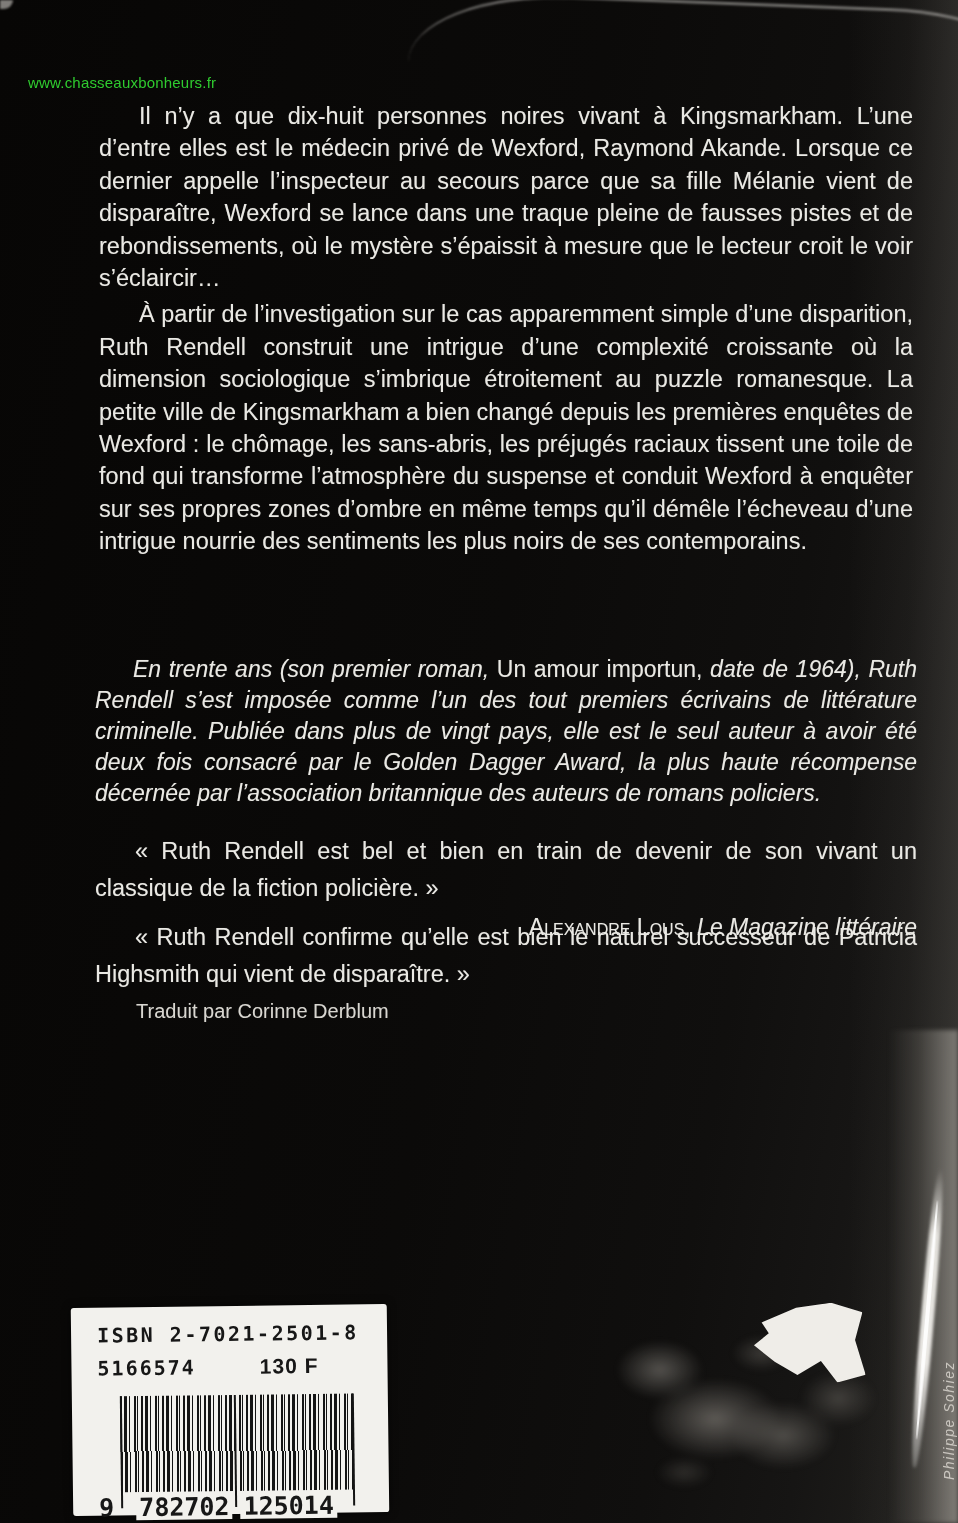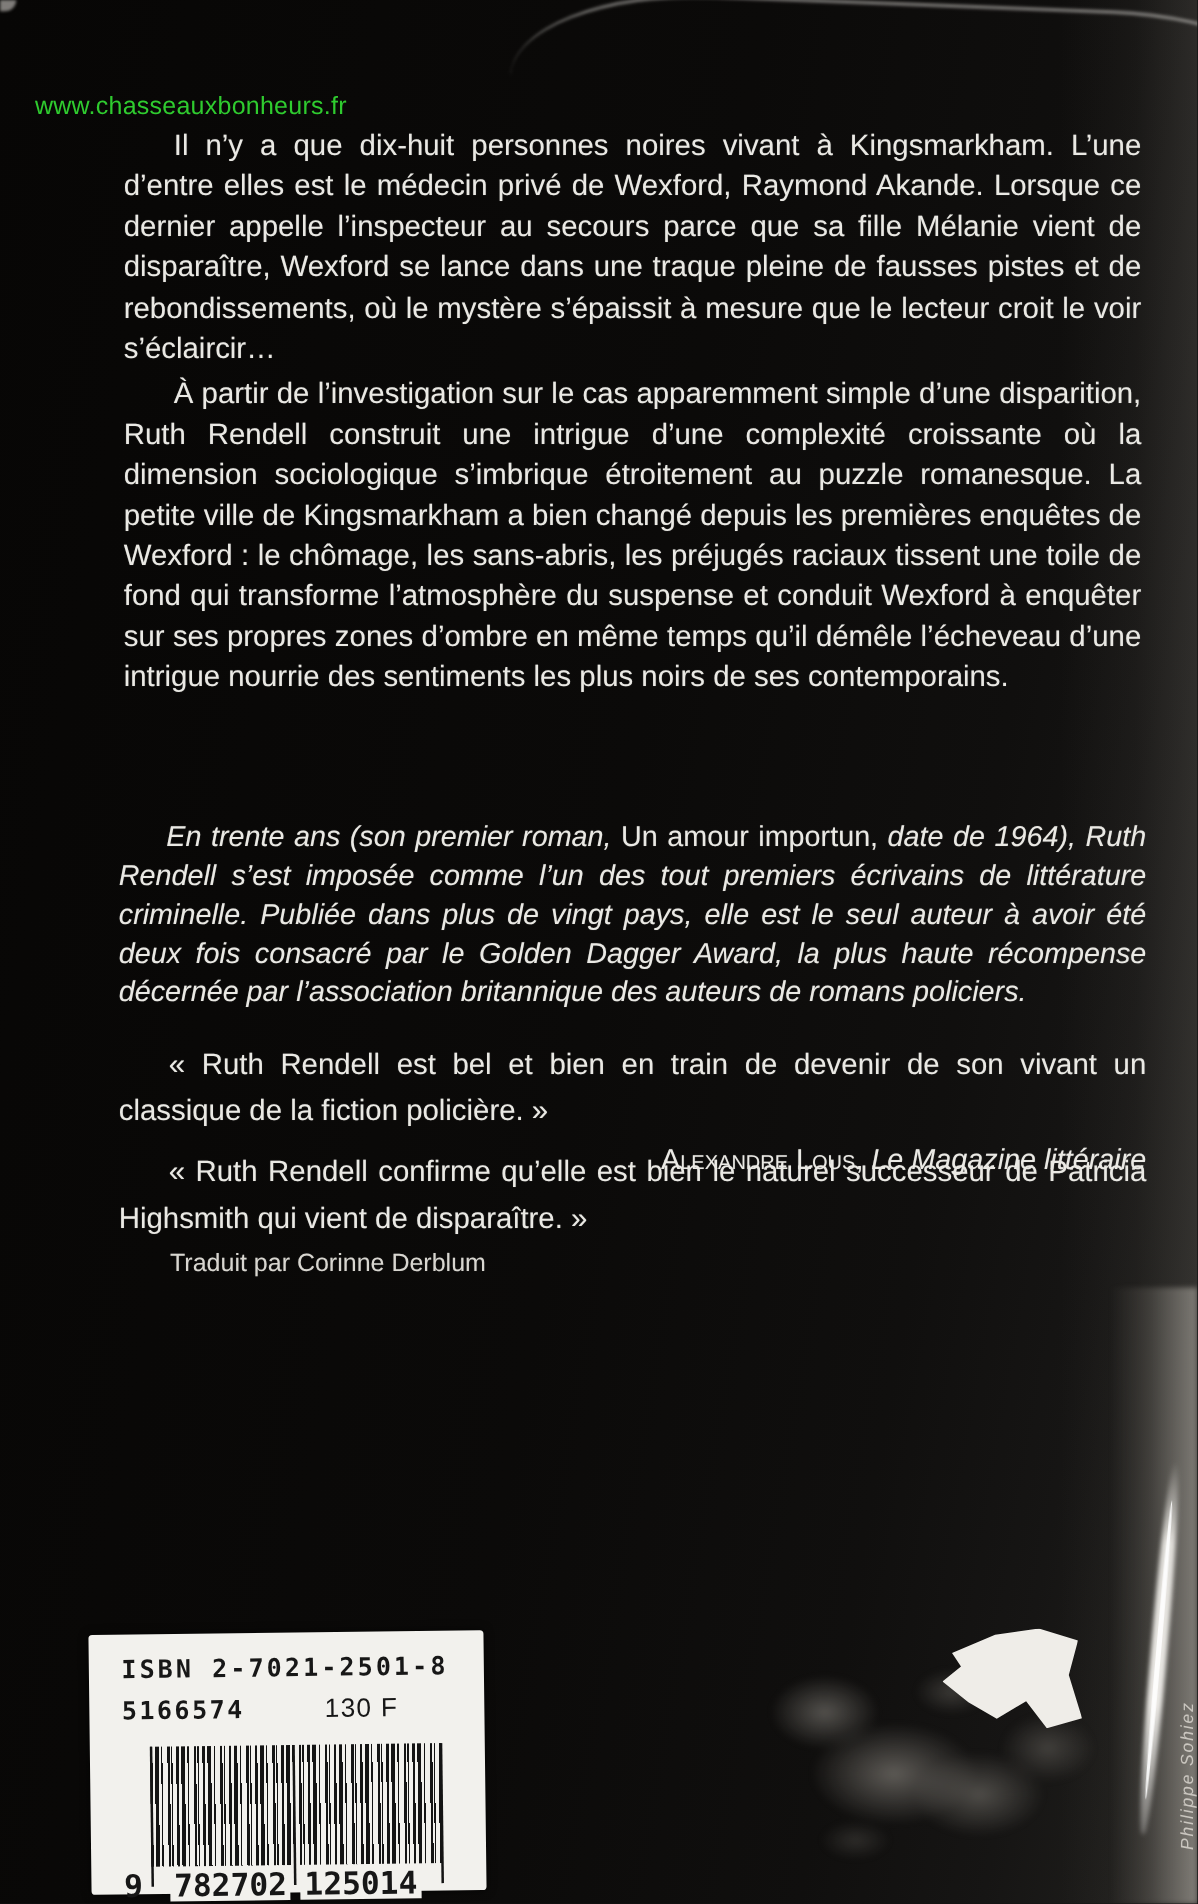--- a/index.html
+++ b/index.html
@@ -40,21 +40,21 @@
       radial-gradient(40px 22px at 30% 86%, rgba(120,117,110,0.28), rgba(0,0,0,0) 70%);
     filter:blur(3px);}
   .scuff-tear{position:absolute;left:162px;top:8px;width:110px;height:80px;background:#efede8;
     clip-path:polygon(8% 20%, 40% 4%, 72% 0, 100% 14%, 92% 48%, 100% 92%, 74% 100%, 60% 72%, 38% 88%, 18% 70%, 0 48%, 14% 34%);
     transform:rotate(-3deg);filter:blur(0.4px);}
   .credit-vertical{position:absolute;right:1px;top:1190px;height:290px;
     writing-mode:vertical-rl;transform:rotate(180deg);
     font-size:14px;letter-spacing:1.5px;color:rgba(240,235,228,0.7);
     font-style:italic;white-space:nowrap;}
   
-  .watermark{position:absolute;left:28px;top:74px;font-size:20px;letter-spacing:0.2px;}
+  .watermark{position:absolute;left:28px;top:74px;font-size:15px;letter-spacing:0.2px;}
   
   .textcol{position:absolute;left:95px;width:822px;text-align:justify;
     text-shadow:0 0 1px rgba(255,255,255,0.28);}
   .synopsis{top:96px;font-size:23.5px;line-height:32.4px;}
   .synopsis p{margin:4px;text-indent:40px;}
   .bio{top:654px;font-size:23px;line-height:31px;font-style:italic;text-indent:38px;}
   .bio .upright{font-style:normal;}
   .quote1{top:833px;}
   .quote2{top:919px;}
   .quote{font-size:23.5px;line-height:37px;}
@@ -66,21 +66,21 @@
     text-shadow:0 0 1px rgba(255,255,255,0.2);}
   
   .label{position:absolute;left:72px;top:1306px;width:316px;height:208px;
     background:#f2f1ed;border-radius:3px;transform:rotate(-0.7deg);
     box-shadow:0 0 8px rgba(0,0,0,0.65);color:#171717;
     padding:16px 14px 0 26px;box-sizing:border-box;}
   .isbn-line{font-family:"DejaVu Sans Mono", monospace;font-weight:bold;
     font-size:20px;letter-spacing:2.5px;white-space:nowrap;}
   .ref-row{display:flex;align-items:baseline;margin-top:9px;}
   .ref-num{font-family:"DejaVu Sans Mono", monospace;font-weight:bold;font-size:20px;letter-spacing:2px;}
-  .price{margin-left:64px;font-size:21px;letter-spacing:1px;}
+  .price{margin-left:64px;font-size:21px;letter-spacing:1px;font-weight:bold;}
   .barcode-area{position:relative;margin-top:16px;margin-left:22px;width:234px;height:118px;}
   .bars{position:absolute;left:0;top:0;width:100%;height:96px;
     background:repeating-linear-gradient(90deg,
       #141414 0 2px, #f2f1ed 2px 4px,
       #141414 4px 7px, #f2f1ed 7px 9px,
       #141414 9px 10px, #f2f1ed 10px 14px,
       #141414 14px 16px, #f2f1ed 16px 17px,
       #141414 17px 18px, #f2f1ed 18px 21px);}
   .guard{position:absolute;top:0;width:2px;height:112px;background:#141414;}
   .g1{left:0;} .g2{left:114px;} .g3{left:232px;}

